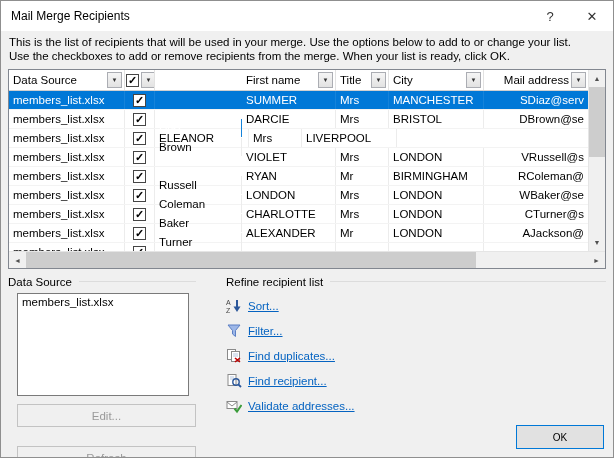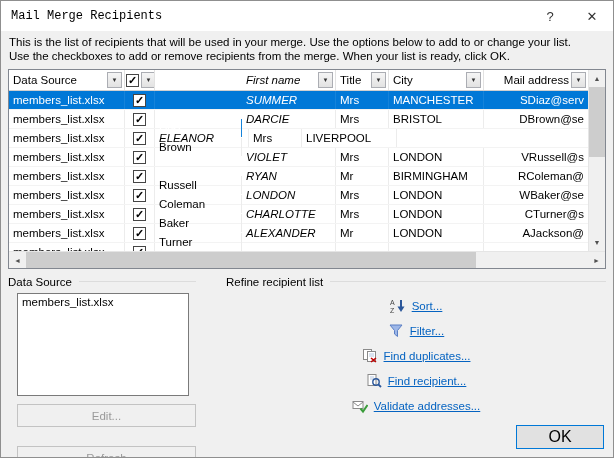--- a/index.html
+++ b/index.html
@@ -14,42 +14,42 @@
   }
   .dialog {
     width:614px; height:458px;
     background:#f0f0f0;
     border:1px solid #8f8f8f;
     display:flex; flex-direction:column;
     overflow:hidden;
   }
   
   .titlebar { height:30px; background:#fff; display:flex; align-items:center; padding-left:10px; flex:none; }
-  .titlebar .title { font-size:12px;font-family:Liberation Mono, monospace; }
+  .titlebar .title { font-size:12px; }
   .tb-btns { margin-left:auto; display:flex; height:100%; }
   .tb-btn { width:42px; height:100%; display:flex; align-items:center; justify-content:center; font-size:13px; color:#333; }
   
   .desc { padding:4px 18px 6px 8px; line-height:14px; flex:none; }
   
   .grid { margin:0 7px; height:200px; border:1px solid #828790; background:#fff; display:flex; flex-direction:column; flex:none; }
   .grid-main { flex:1; display:flex; min-height:0; }
   .grid-content { flex:1; display:flex; flex-direction:column; overflow:hidden; min-width:0; }
   .ghead { display:flex; height:21px; flex:none; background:#fff; border-bottom:1px solid #d0d0d0; }
   .hcell { display:flex; align-items:center; padding:0 2px 0 4px; border-right:1px solid #e2e2e2; overflow:hidden; white-space:nowrap; }
   .hcell .lbl { flex:1; overflow:hidden; }
   .drop-btn { width:15px; height:16px; flex:none; margin-left:2px; border:1px solid #abadb3;
               background:linear-gradient(#f5f5f5,#e2e2e2); display:flex; align-items:center; justify-content:center;
               font-size:6px; color:#333; }
   .gbody { flex:1; overflow:hidden; }
   .row { display:flex; height:19px; border-bottom:1px solid #f3f3f3; background:#fff; }
   .cell { height:18px; line-height:18px; padding:0 4px; border-right:1px solid #ececec; overflow:hidden; white-space:nowrap; }
   .c-source { width:116px; flex:none; }
   .c-check  { width:30px;  flex:none; display:flex; align-items:center; justify-content:center; padding:0 1px; }
   .c-last   { width:87px; flex:none;margin-top:28px; }
-  .c-first  { width:94px;  flex:none;font-style:italic; }
+  .c-first  { width:94px;  flex:none; }
   .c-title  { width:53px;  flex:none; }
   .c-city   { width:95px;  flex:none; }
   .c-email  { flex:1; border-right:none; min-width:0;text-align:right; }
   .hcell.c-check { justify-content:space-between; }
   .row.selected { background:#0078d7; }
   .row.selected .cell { color:#fff; border-right-color:#1583da; }
   .checkbox { width:13px; height:13px; background:#fff; border:1px solid #454545; flex:none;
               display:flex; align-items:center; justify-content:center; }
   .check-glyph { font-size:11px; line-height:10px; font-weight:bold; color:#000; }
   
@@ -65,28 +65,28 @@
   .bottom { display:flex; margin:5px 7px 0 7px; flex:1; min-height:0; }
   .group-label { display:flex; align-items:center; height:15px; }
   .group-label::after { content:""; flex:1; height:1px; background:#dcdcdc; margin-left:7px; }
   .ds-panel { width:188px; flex:none; }
   .listbox { margin:4px 0 0 9px; width:172px; height:103px; background:#fff; border:1px solid #7a7a7a; padding:1px; overflow:hidden; }
   .list-item { padding:1px 3px; white-space:nowrap; }
   .ds-buttons { margin:8px 0 0 9px; display:flex; gap:19px;flex-direction:column; }
   .btn { min-width:73px; height:23px; display:flex; align-items:center; justify-content:center;
          background:#f0f0f0; border:1px solid #c3c3c3; color:#9a9a9a; font-size:11.5px; }
   .refine-panel { flex:1; margin-left:30px; min-width:0; }
-  .links { margin-top:9px; display:flex; flex-direction:column; gap:9px;align-items:center; }
+  .links { margin-top:9px; display:flex; flex-direction:column; gap:9px; }
   .link-row { display:flex; align-items:center; gap:6px; height:16px; }
   .link-row .icon { width:16px; height:16px; flex:none; display:flex; align-items:center; justify-content:center; }
   .link { color:#0563c1; text-decoration:underline; cursor:pointer; white-space:nowrap; }
   
   .footer { margin-top:auto; flex:none; display:flex; justify-content:flex-end; padding:0 9px 8px 0; }
   .ok-btn { width:88px; height:24px; background:#e1e1e1; border:1px solid #0078d7;
-            display:flex; align-items:center; justify-content:center; font-size:16px; }
+            display:flex; align-items:center; justify-content:center; font-size:10px; }
 </style>
 </head>
 <body>
 
 <div class="dialog">
 
   <div class="titlebar">
     <span class="title">Mail Merge Recipients</span>
     <div class="tb-btns">
       <div class="tb-btn">?</div>

